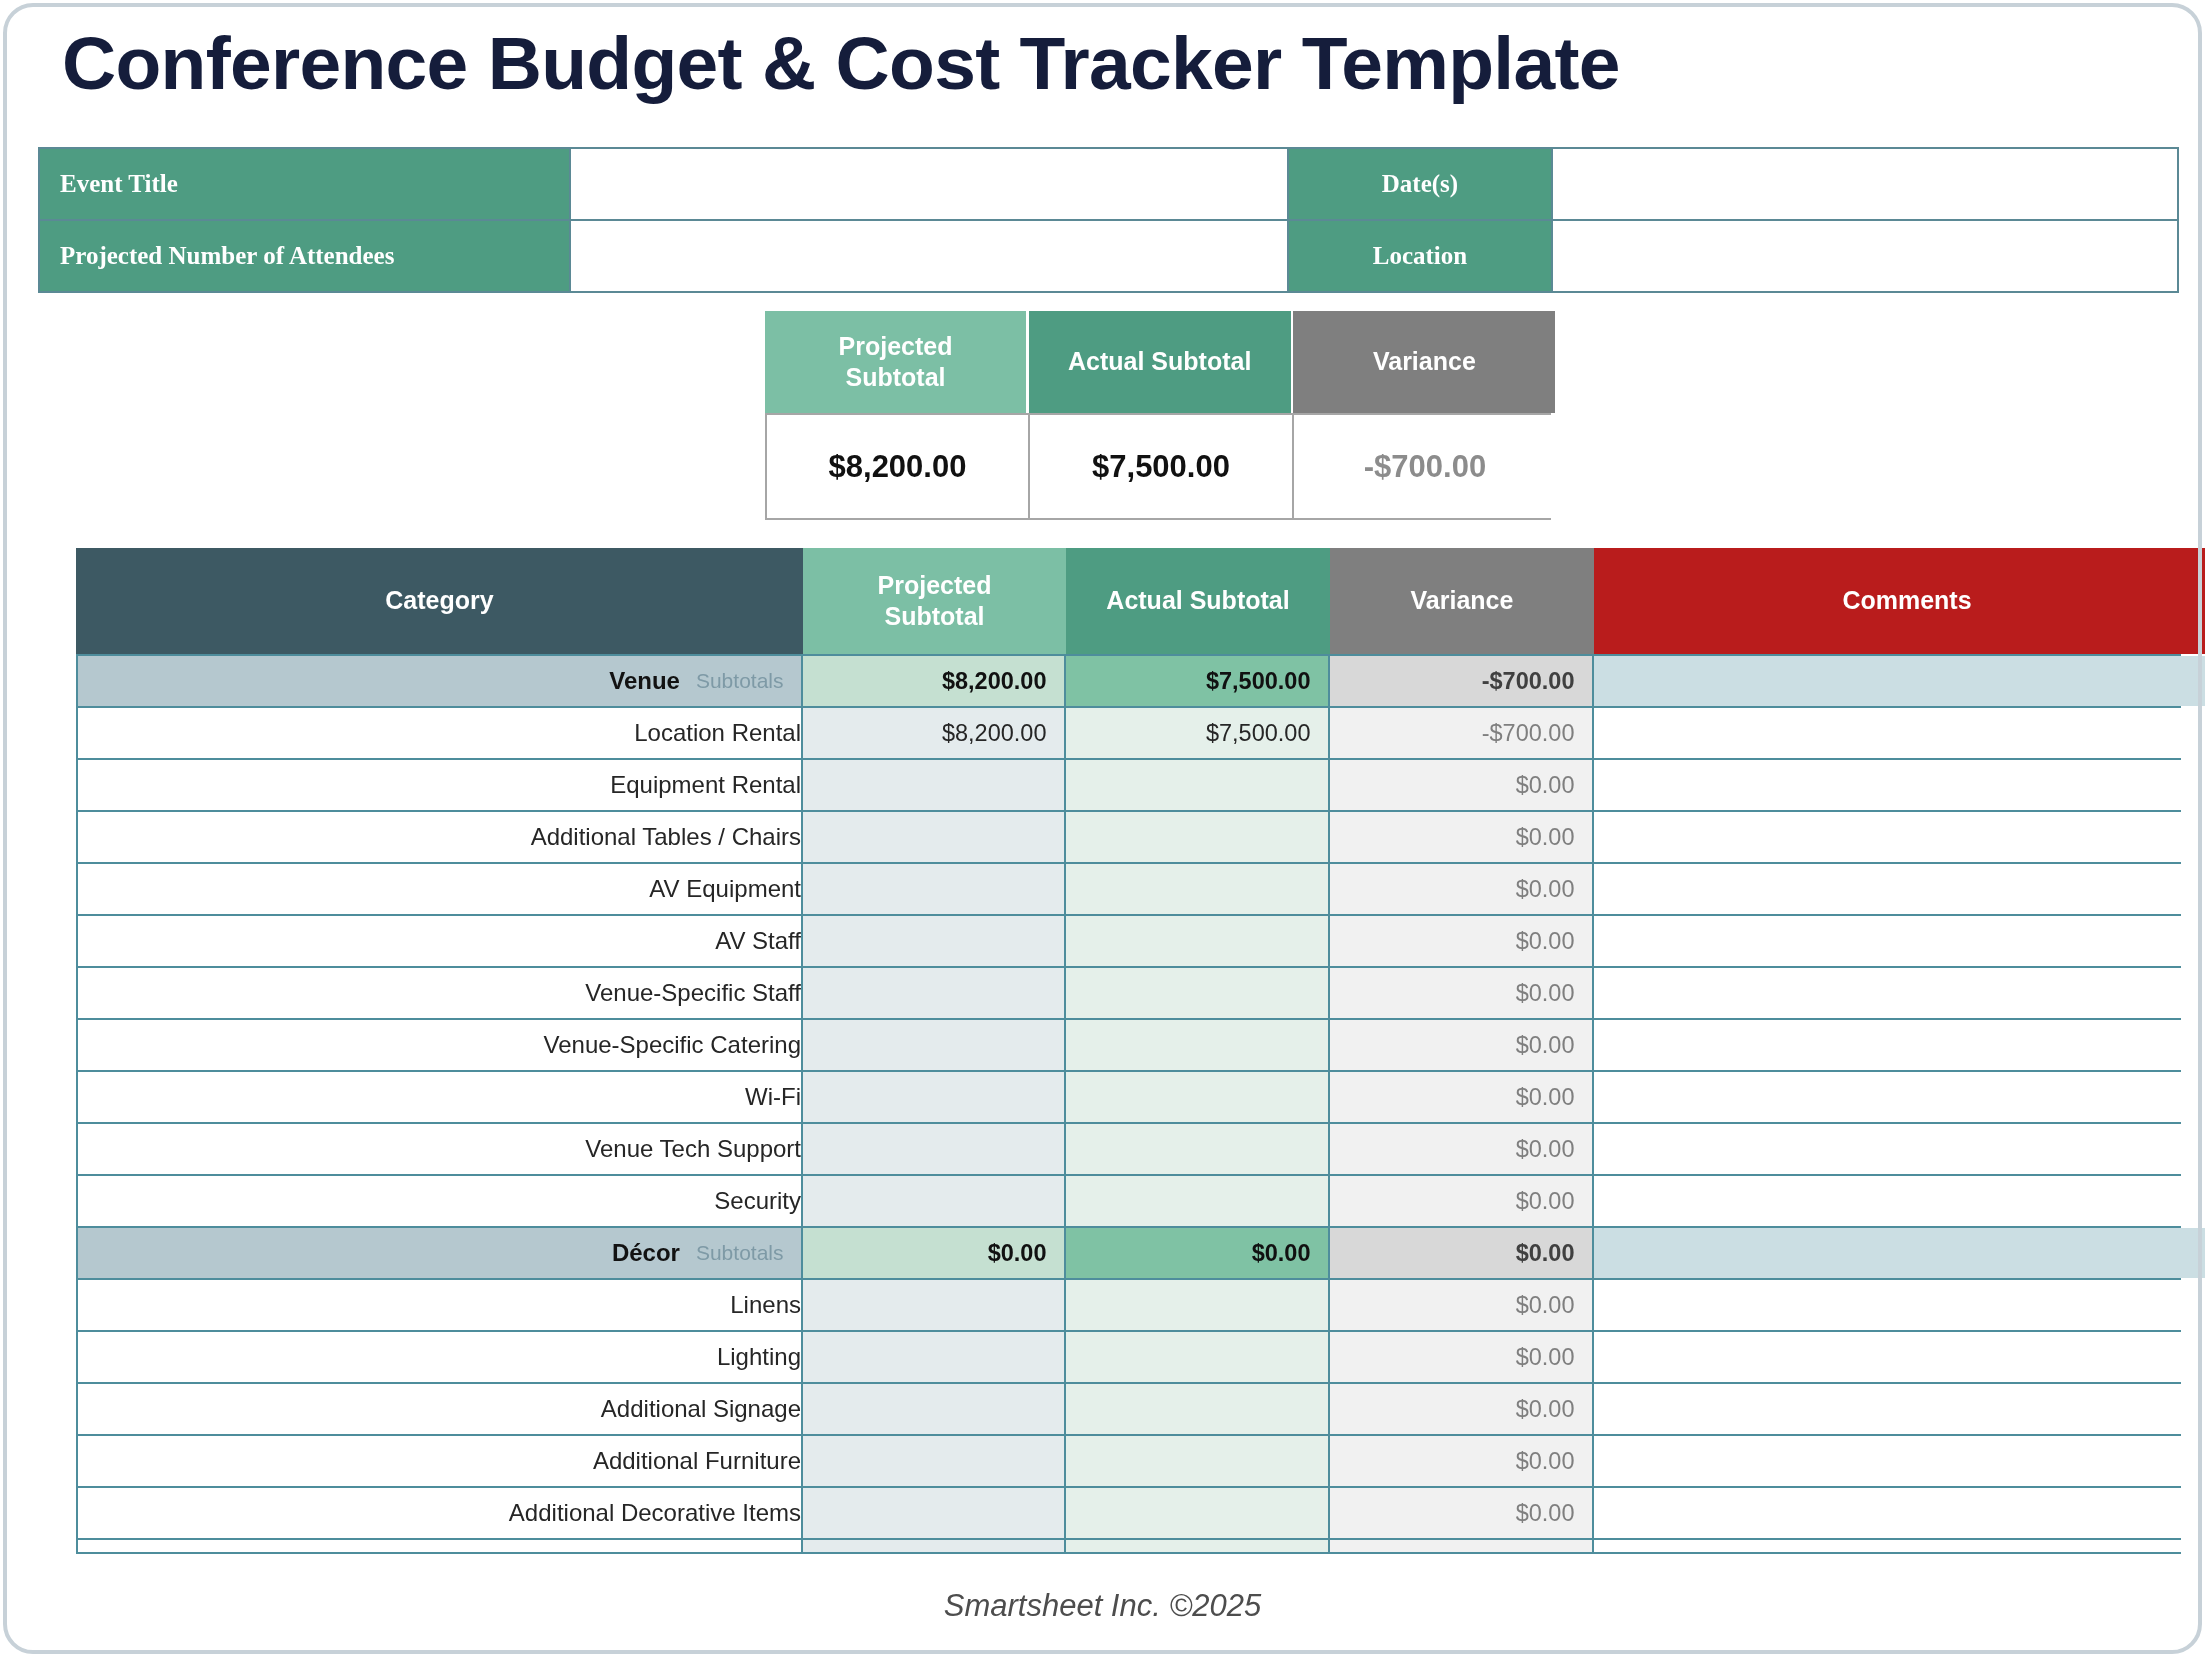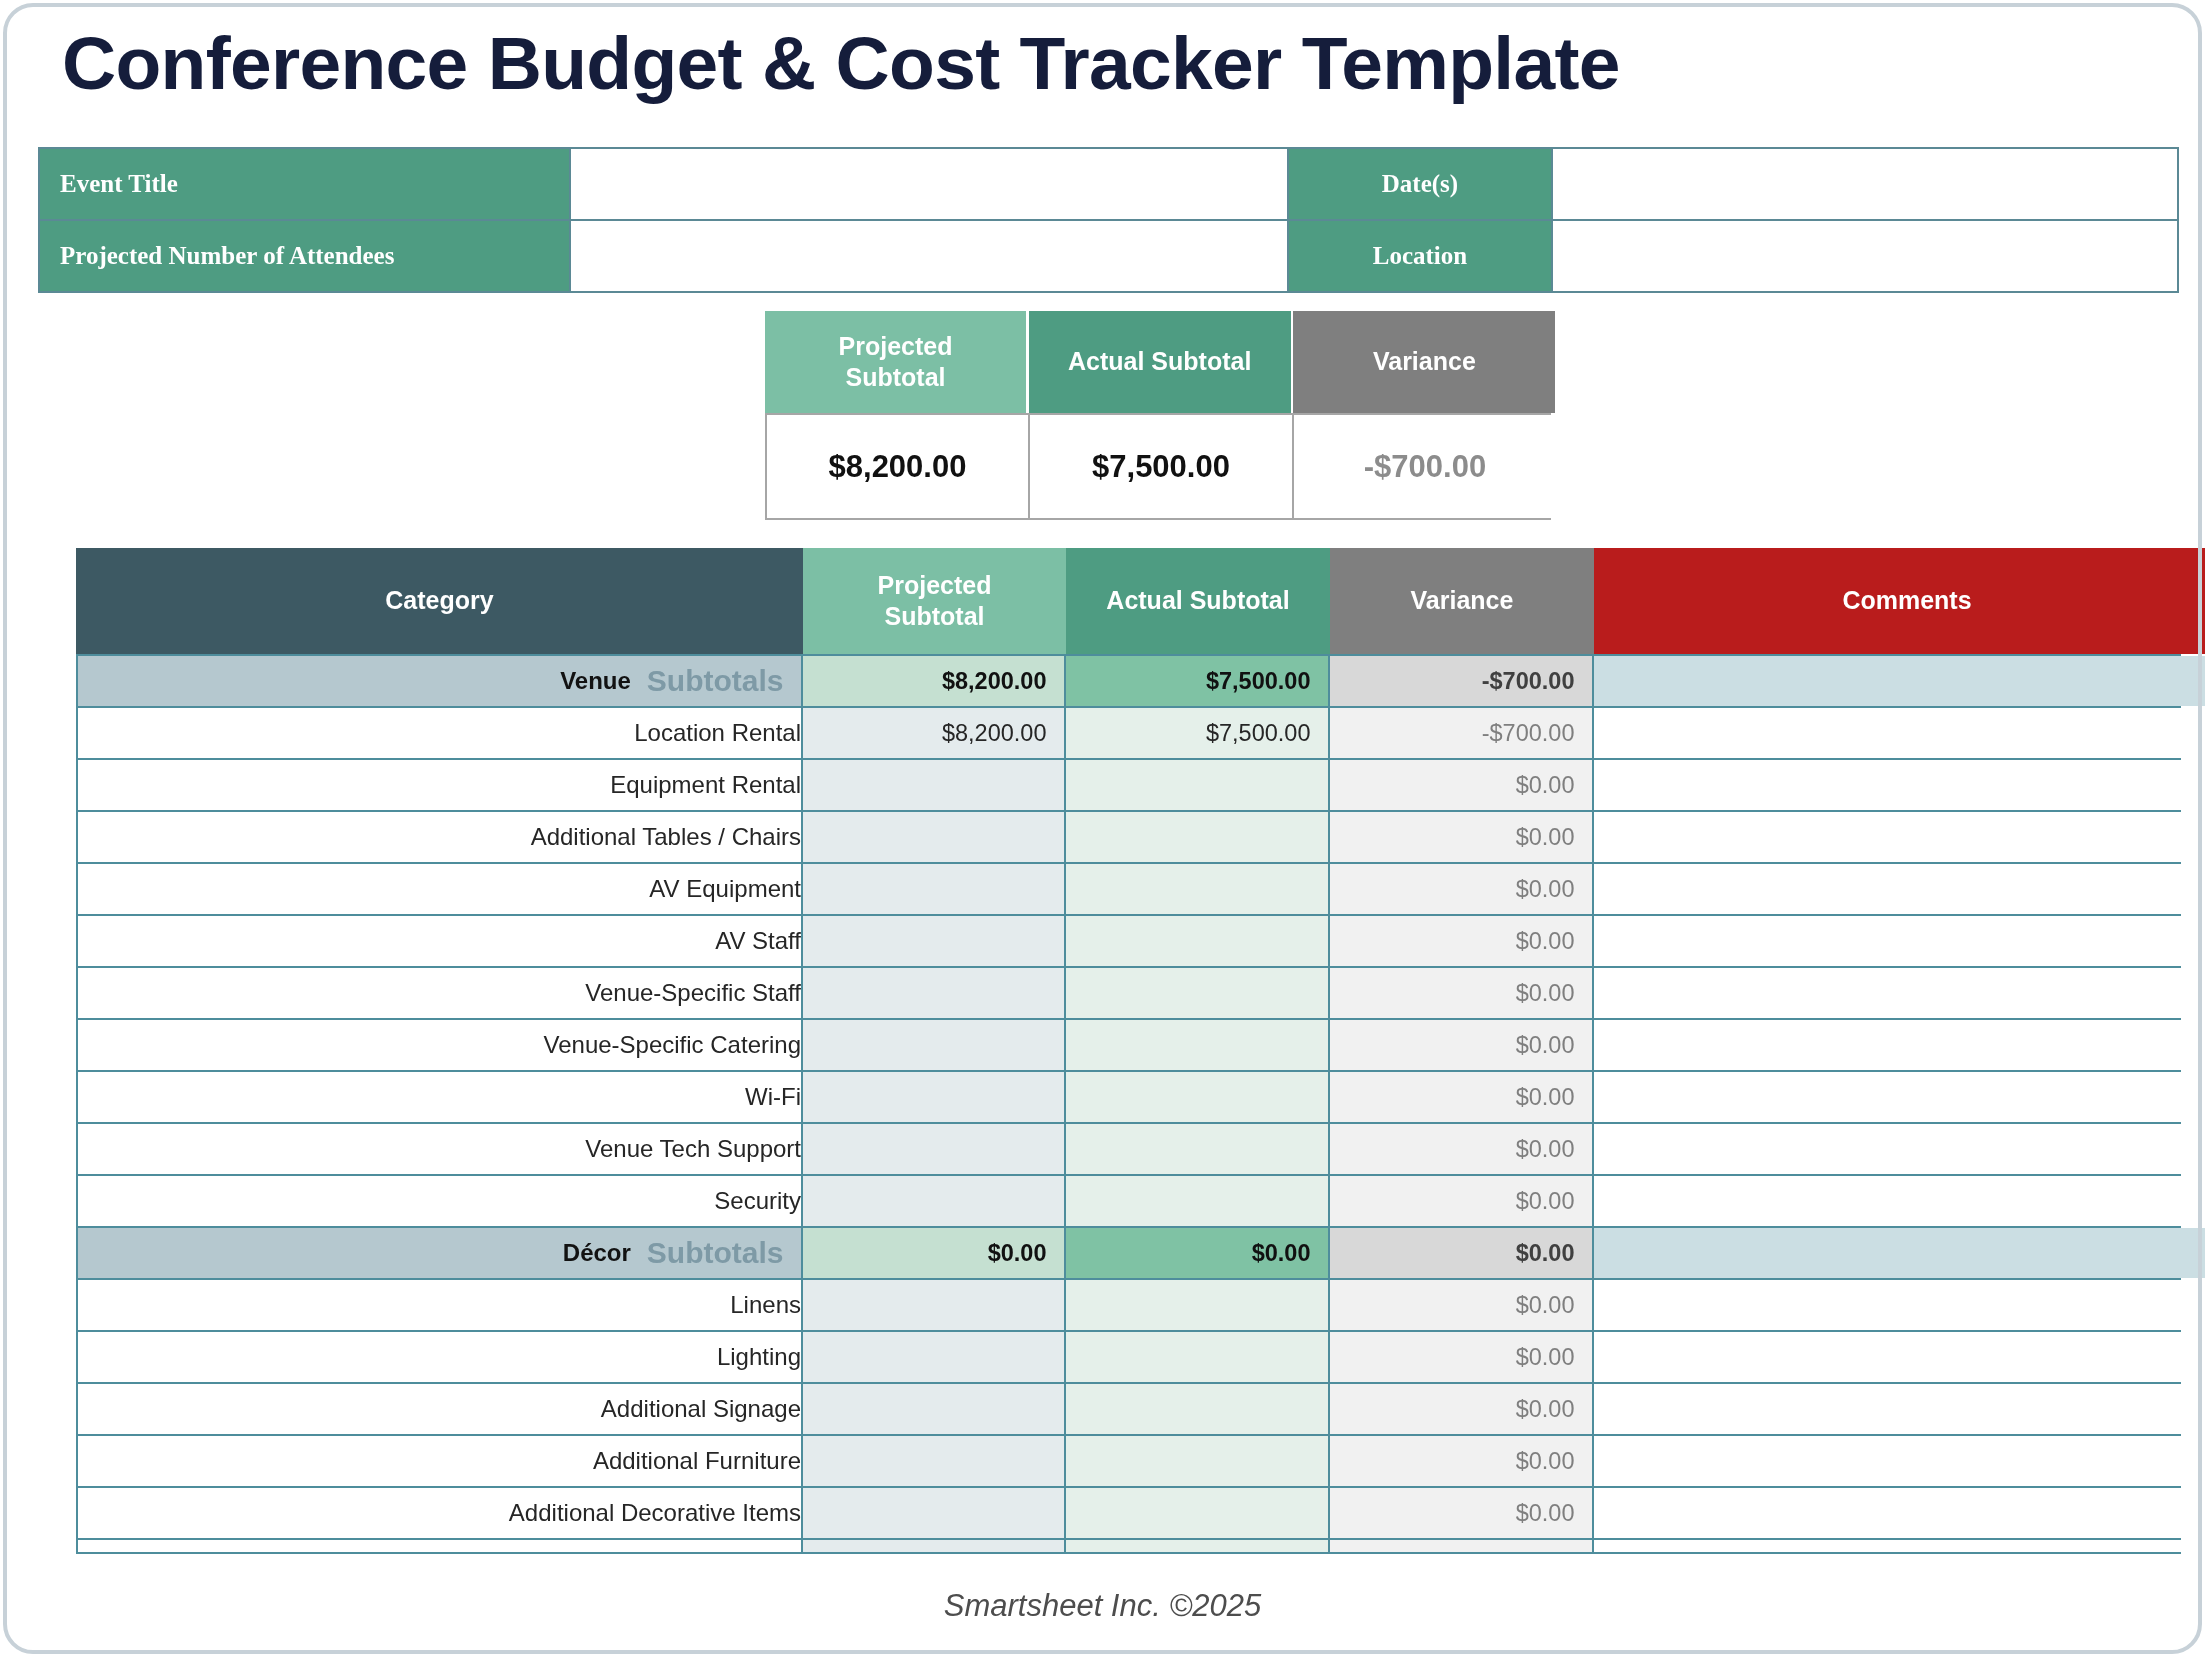--- a/index.html
+++ b/index.html
@@ -79,21 +79,21 @@
   .money { justify-content:flex-end; padding-right:17.5px; font-size:23.5px; }
   .cell-comments { background:#ffffff; }
   .item-row .cell-projected { background:#e4ebed; }
   .item-row .cell-actual    { background:#e5f0ea; }
   .item-row .cell-variance  { background:#f1f1f1; color:#7f7f7f; }
   .subtotal-row .cell-category { background:#b5c8cf; font-weight:700; color:#121212; }
   .subtotal-row .cell-projected { background:#c5e0d1; font-weight:700; color:#111111; }
   .subtotal-row .cell-actual    { background:#7fc2a4; font-weight:700; color:#111111; }
   .subtotal-row .cell-variance  { background:#d8d8d8; font-weight:700; color:#404040; }
   .subtotal-row .cell-comments  { background:#cbdee3; }
-  .subtotals-label { color:#7e9aa6; font-weight:700; font-size:30px; padding-right:17.5px; }
+  .subtotals-label { color:#7e9aa6; font-weight:400; font-size:21px; padding-right:17.5px; }
   
   .footer-credit {
     position:absolute; left:0; right:0; top:1588px; text-align:center;
     font-size:31px; font-style:italic; color:#4d4d4d;
   }
 </style>
 </head>
 <body>
 
 <div class="frame"></div>

